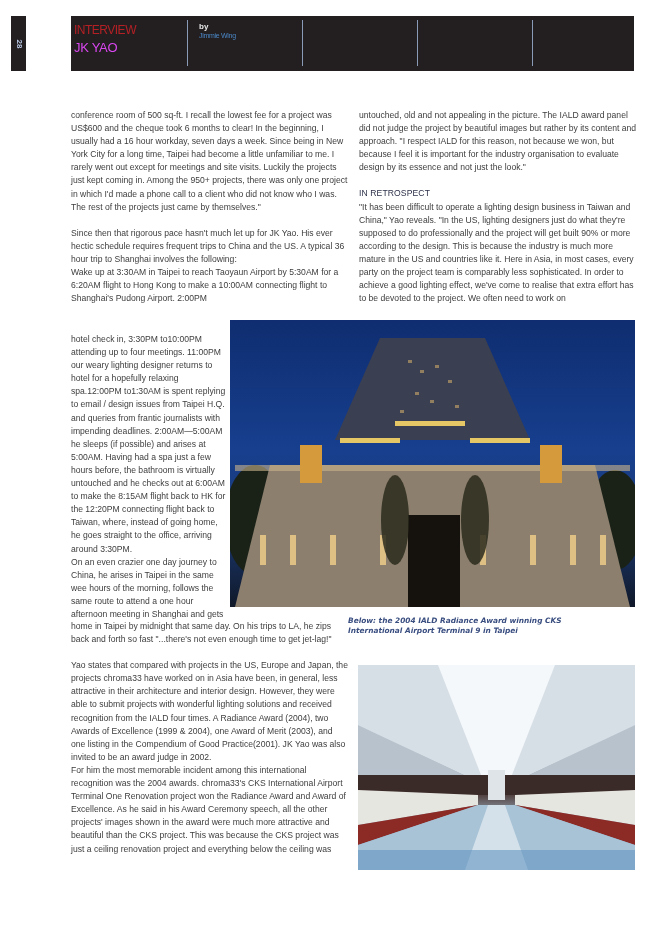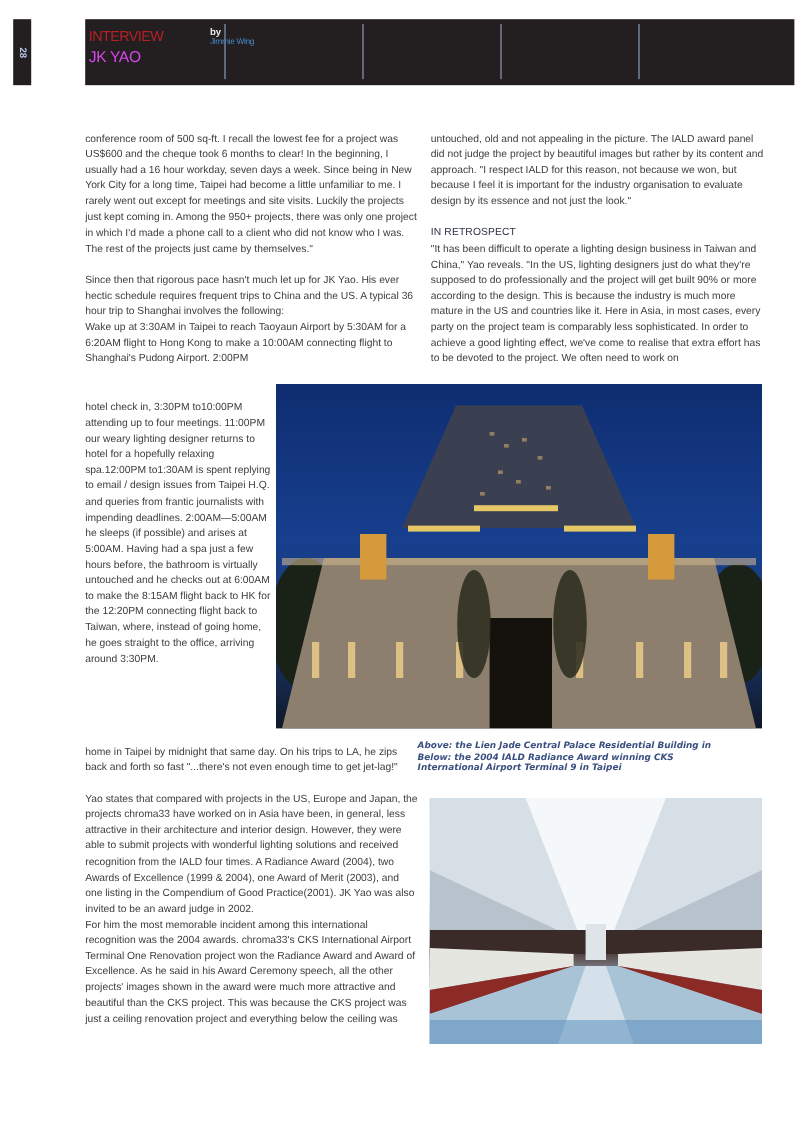--- a/index.html
+++ b/index.html
@@ -6,26 +6,26 @@
   body { width: 670px; height: 945px; position: relative; overflow: hidden;
          font-family: "Liberation Sans", sans-serif; color: #3a3a3a; }
 
   .page-tab { position: absolute; left: 11px; top: 16px; width: 15px; height: 55px;
               background: #231f20; }
   .page-tab span { position: absolute; left: 50%; top: 50%;
                    transform: translate(-50%, -50%) rotate(90deg);
                    color: #b9c7e6; font-size: 8px; font-weight: bold; white-space: nowrap; }
 
   .header { position: absolute; left: 71px; top: 16px; width: 563px; height: 55px;
-            background: #231f20; padding-left: 28px; }
+            background: #231f20; }
   .header .kicker { position: absolute; left: 3px; top: 7px; color: #b52025;
                     font-size: 12px; letter-spacing: -0.5px; }
   .header .title { position: absolute; left: 3px; top: 24px; color: #d946ef;
                    font-size: 13px; letter-spacing: -0.3px; }
-  .header .by-block { position: absolute; left: 104px; top: 6px; }
+  .header .by-block { position: absolute; left: 128px; top: 6px; }
   .header .by { color: #e8e8e8; font-size: 8px; font-weight: bold; display: block; line-height: 9px; }
   .header .author { color: #4a86c5; font-size: 7px; display: block; line-height: 9px; letter-spacing: -0.3px; }
   .divider { position: absolute; top: 4px; width: 1px; height: 46px; background: #8a9bb8; }
 
   .col { position: absolute; font-size: 8.6px; line-height: 13.1px; color: #3d3d3d; }
   .col p { margin: 0; }
   .col h3 { margin: 0; font-size: 8.6px; line-height: 13.1px; color: #2c3148;
             font-weight: normal; letter-spacing: 0.1px; }
   .gap { height: 13px; }
 
@@ -62,20 +62,21 @@
 
 <div class="col" style="left:71px; top:109px; width:278px;">
   <p>conference room of 500 sq-ft. I recall the lowest fee for a project was US$600 and the cheque took 6 months to clear! In the beginning, I usually had a 16 hour workday, seven days a week. Since being in New York City for a long time, Taipei had become a little unfamiliar to me. I rarely went out except for meetings and site visits. Luckily the projects just kept coming in. Among the 950+ projects, there was only one project in which I'd made a phone call to a client who did not know who I was. The rest of the projects just came by themselves."</p>
   <div class="gap"></div>
   <p>Since then that rigorous pace hasn't much let up for JK Yao. His ever hectic schedule requires frequent trips to China and the US. A typical 36 hour trip to Shanghai involves the following:</p>
   <p>Wake up at 3:30AM in Taipei to reach Taoyaun Airport by 5:30AM for a 6:20AM flight to Hong Kong to make a 10:00AM connecting flight to Shanghai's Pudong Airport. 2:00PM</p>
 </div>
 
 <div class="col" style="left:71px; top:333px; width:157px;">
   <p>hotel check in, 3:30PM to10:00PM attending up to four meetings. 11:00PM our weary lighting designer returns to hotel for a hopefully relaxing spa.12:00PM to1:30AM is spent replying to email / design issues from Taipei H.Q. and queries from frantic journalists with impending deadlines. 2:00AM—5:00AM he sleeps (if possible) and arises at 5:00AM. Having had a spa just a few hours before, the bathroom is virtually untouched and he checks out at 6:00AM to make the 8:15AM flight back to HK for the 12:20PM connecting flight back to Taiwan, where, instead of going home, he goes straight to the office, arriving around 3:30PM.</p>
+  <p>On an even crazier one day journey to China, he arises in Taipei in the same wee hours of the morning, follows the same route to attend a one hour afternoon meeting in Shanghai and gets</p>
 </div>
 
 <div class="col" style="left:71px; top:620px; width:278px;">
   <p>home in Taipei by midnight that same day. On his trips to LA, he zips back and forth so fast "...there's not even enough time to get jet-lag!"</p>
   <div class="gap"></div>
   <p>Yao states that compared with projects in the US, Europe and Japan, the projects chroma33 have worked on in Asia have been, in general, less attractive in their architecture and interior design. However, they were able to submit projects with wonderful lighting solutions and received recognition from the IALD four times. A Radiance Award (2004), two Awards of Excellence (1999 &amp; 2004), one Award of Merit (2003), and one listing in the Compendium of Good Practice(2001). JK Yao was also invited to be an award judge in 2002.</p>
   <p>For him the most memorable incident among this international recognition was the 2004 awards. chroma33's CKS International Airport Terminal One Renovation project won the Radiance Award and Award of Excellence. As he said in his Award Ceremony speech, all the other projects' images shown in the award were much more attractive and beautiful than the CKS project. This was because the CKS project was just a ceiling renovation project and everything below the ceiling was</p>
 </div>
 
 <div class="col" style="left:359px; top:109px; width:280px;">
@@ -126,21 +127,20 @@
     </g>
 
     <rect x="178" y="195" width="52" height="92" fill="#15110d"></rect>
 
     <ellipse cx="165" cy="200" rx="14" ry="45" fill="#2a2a1c" opacity="0.85"></ellipse>
     <ellipse cx="245" cy="200" rx="14" ry="45" fill="#2a2a1c" opacity="0.85"></ellipse>
   </svg>
 </div>
 
 <div class="caption">
-  <div>Above: the Lien Jade Central Palace Residential Building in</div>
   <div>Below: the 2004 IALD Radiance Award winning CKS</div>
   <div>International Airport Terminal 9 in Taipei</div>
 </div>
 
 <div class="photo airport">
   <svg width="277" height="205" viewBox="0 0 277 205">
 
     <polygon points="0,0 277,0 277,60 150,120 127,120 0,60" fill="#d7dfe6"></polygon>
     <polygon points="80,0 197,0 150,120 127,120" fill="#f4f8fb"></polygon>
     <polygon points="0,60 127,120 0,110" fill="#b7c2cc"></polygon>

